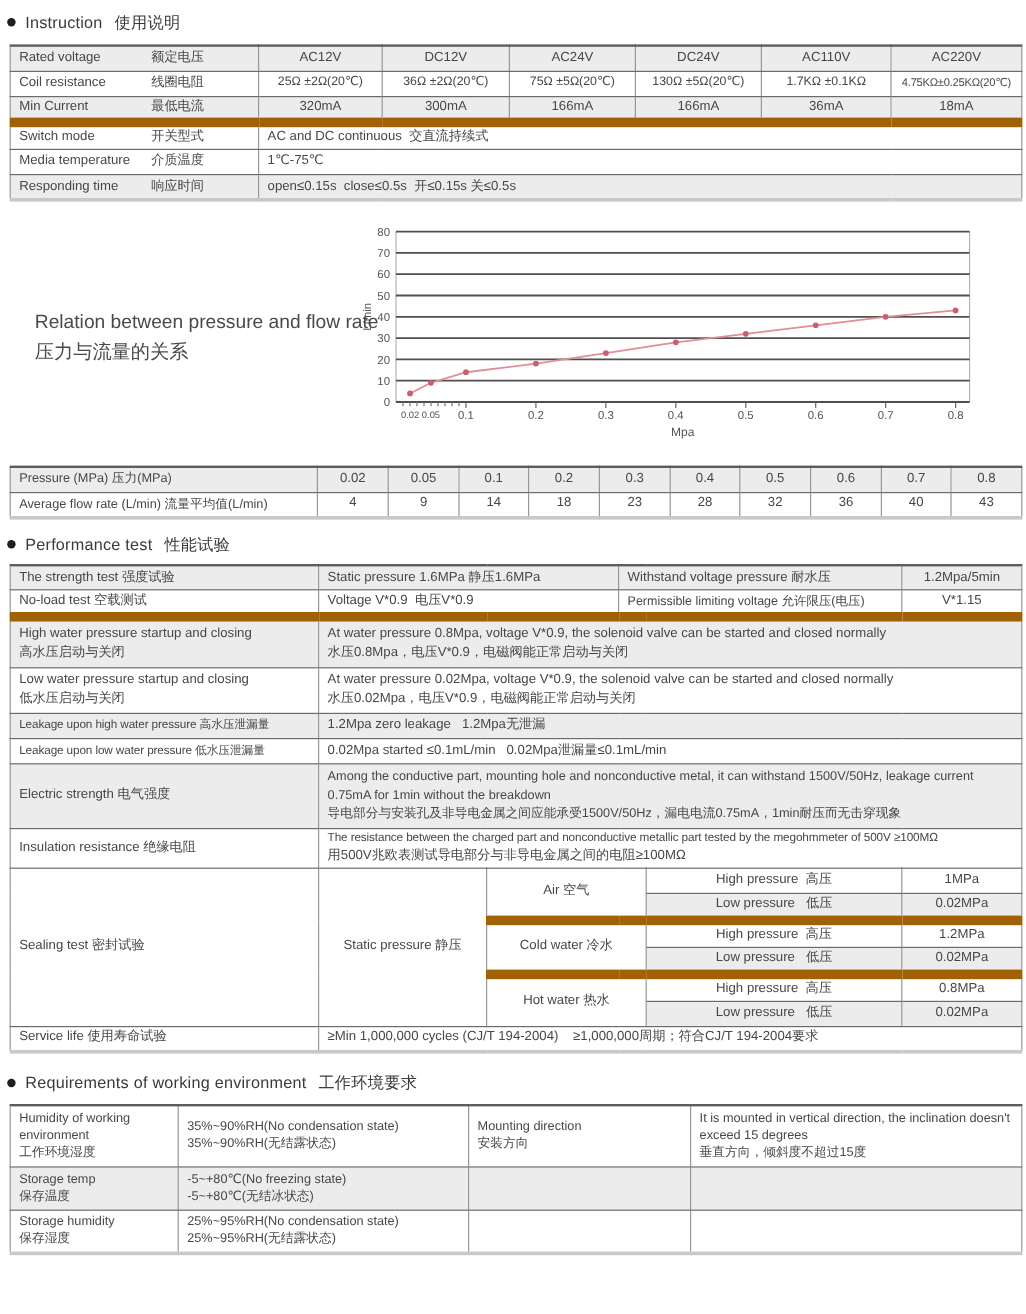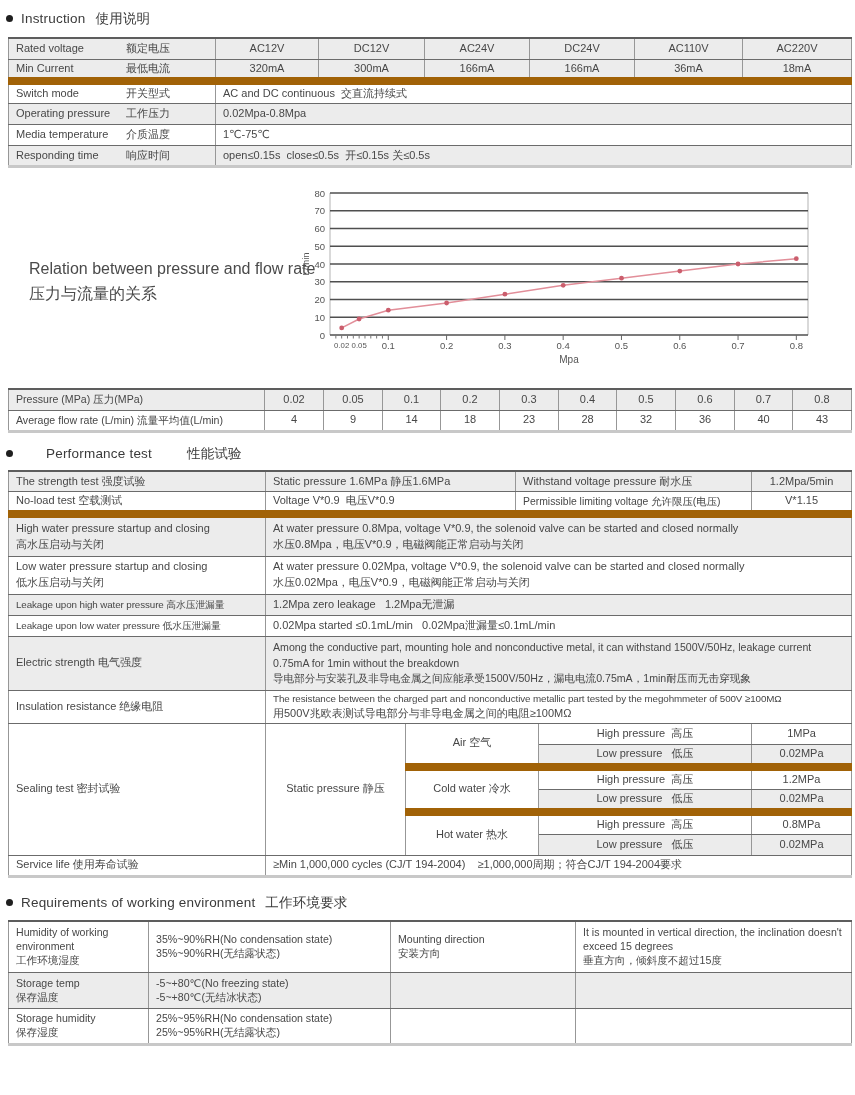--- a/index.html
+++ b/index.html
@@ -4,21 +4,21 @@
 <style>
   html,body{margin:0;padding:0;}
   body{
     width:855px;height:1095px;background:#ffffff;overflow:hidden;
     font-family:"Liberation Sans","DejaVu Sans",sans-serif;color:#474747;
   }
   .sec-head{display:flex;align-items:center;margin:0 0 0 6px;font-size:13.5px;color:#3a3a3a;letter-spacing:.2px;}
   .sec-head .bullet{width:7px;height:7px;border-radius:50%;background:#1f1f1f;margin-right:8px;flex:0 0 auto;}
   .sec-head .en{margin-right:10px;}
   #head1{padding-top:9px;height:19px;text-align:center;}
-  #head2{margin-top:11px;height:20px;gap:25px;}
+  #head2{margin-top:11px;height:20px;}
   #head3{margin-top:15px;height:20px;}
 
   table{border-collapse:collapse;table-layout:fixed;width:843px;margin-left:8px;
         border-top:2px solid #5d5d5d;border-bottom:3px solid #c8c8c8;}
   td{border:1px solid #979797;border-top:1px solid #6b6b6b;border-bottom:1px solid #6b6b6b;
      font-size:11px;padding:1px 7px;vertical-align:middle;line-height:1.45;overflow:hidden;}
   .g{background:#ececec;}
   .c{text-align:center;padding:1px 2px;}
   .nw{white-space:nowrap;}
   .pre{white-space:pre-wrap;}
@@ -67,36 +67,41 @@
   <tbody>
       <tr class="g">
     <td class="nw"><span class="len">Rated voltage</span><span>额定电压</span></td>
     <td class="c nw">AC12V</td>
     <td class="c nw">DC12V</td>
     <td class="c nw">AC24V</td>
     <td class="c nw">DC24V</td>
     <td class="c nw">AC110V</td>
     <td class="c nw">AC220V</td>
   </tr>
+  <tr>
+    <td class="nw"><span class="len">Coil resistance</span><span>线圈电阻</span></td>
+    <td class="c nw" style="font-size:10.3px">25Ω ±2Ω(20℃)</td>
+    <td class="c nw" style="font-size:10.3px">36Ω ±2Ω(20℃)</td>
+    <td class="c nw" style="font-size:10.3px">75Ω ±5Ω(20℃)</td>
+    <td class="c nw" style="font-size:10.3px">130Ω ±5Ω(20℃)</td>
+    <td class="c nw" style="font-size:10.3px">1.7KΩ ±0.1KΩ</td>
+    <td class="c nw xs">4.75KΩ±0.25KΩ(20℃)</td>
+  </tr>
   <tr class="g sep">
     <td class="nw"><span class="len">Min Current</span><span>最低电流</span></td>
     <td class="c nw">320mA</td>
     <td class="c nw">300mA</td>
     <td class="c nw">166mA</td>
     <td class="c nw">166mA</td>
     <td class="c nw">36mA</td>
     <td class="c nw">18mA</td>
   </tr>
   <tr>
     <td class="nw"><span class="len">Switch mode</span><span>开关型式</span></td>
     <td colspan="6" class="nw pre">AC and DC continuous  交直流持续式</td>
-  </tr>
-  <tr class="g">
-    <td class="nw"><span class="len">Operating pressure</span><span>工作压力</span></td>
-    <td colspan="6" class="nw">0.02Mpa-0.8Mpa</td>
   </tr>
   <tr>
     <td class="nw"><span class="len">Media temperature</span><span>介质温度</span></td>
     <td colspan="6" class="nw">1℃-75℃</td>
   </tr>
   <tr class="g">
     <td class="nw"><span class="len">Responding time</span><span>响应时间</span></td>
     <td colspan="6" class="nw pre">open≤0.15s  close≤0.5s  开≤0.15s 关≤0.5s</td>
   </tr>
 </tbody>

